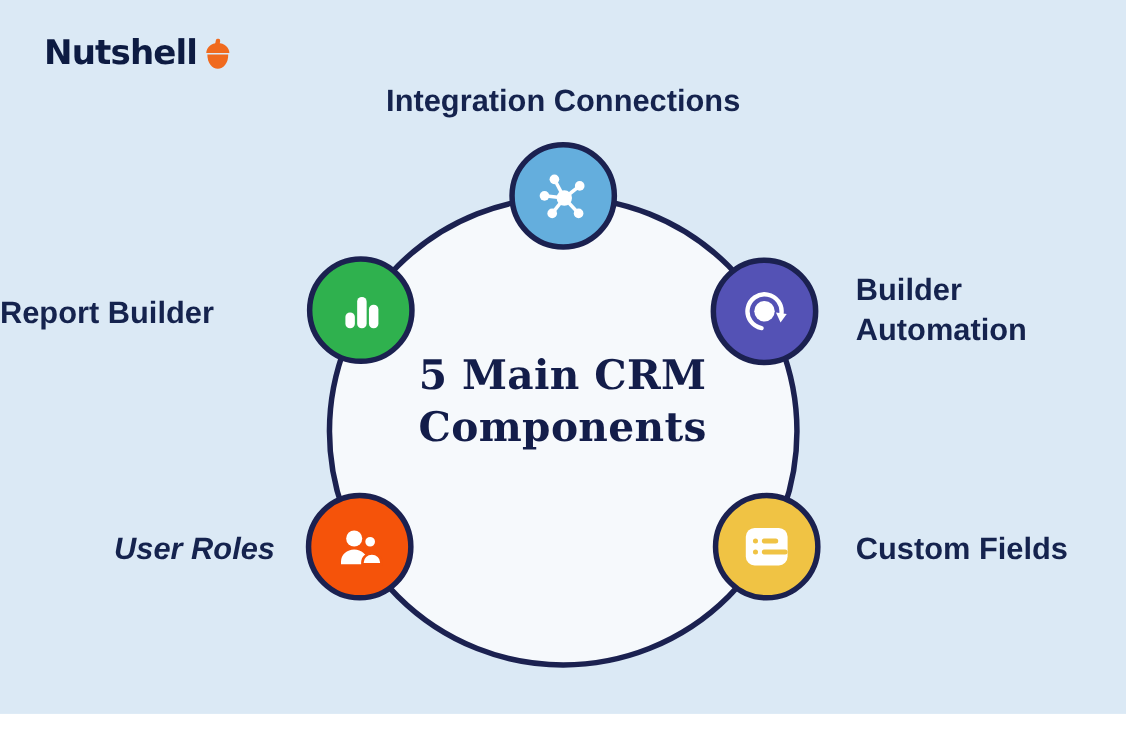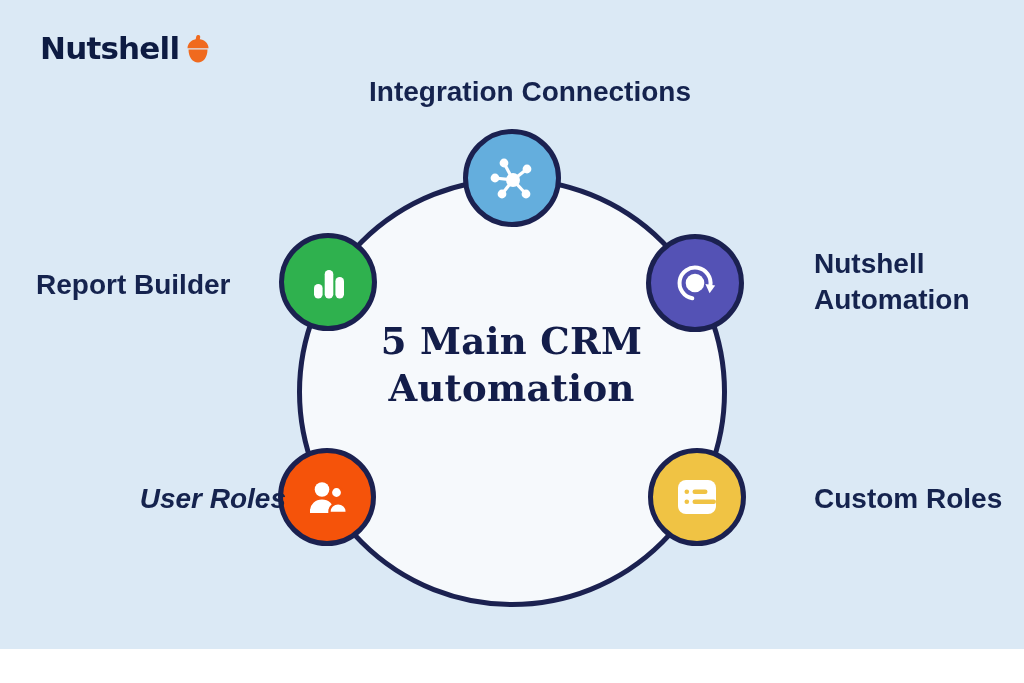--- a/index.html
+++ b/index.html
@@ -51,21 +51,20 @@
   .node-integration{left:463px;top:129px;}
   .node-workflow   {left:646px;top:234px;}
   .node-custom     {left:648px;top:448px;}
   .node-user       {left:278px;top:448px;}
   .node-report     {left:279px;top:233px;}
   
   .lbl{
     position:absolute;
     font-weight:700;font-size:28px;line-height:36px;
     color:var(--label-color,#15234e);
-    margin-left:36px;
   }
   .lbl-integration{left:0;right:0;top:74px;text-align:center;}
   .lbl-workflow{left:778px;top:246px;width:200px;text-align:left;}
   .lbl-custom{left:778px;top:481px;width:240px;text-align:left;}
   .lbl-user{left:0;top:481px;width:250px;text-align:right;font-style:italic;}
   .lbl-report{left:0;top:267px;width:250px;text-align:left;}
 </style>
 </head>
 <body>
 
@@ -79,21 +78,21 @@
         <path d="M13,4 C7,4 2.5,8.2 2.5,13.2 L23.5,13.2 C23.5,8.2 19,4 13,4 Z"></path>
         <path d="M3.5,14.6 L22.5,14.6 C22.5,22.5 18.3,27.5 13,27.5 C7.7,27.5 3.5,22.5 3.5,14.6 Z"></path>
       </g>
     </svg>
   </div>
 
   <div class="ring"></div>
 
   <div class="title">
     <span style="display:block">5 Main CRM</span>
-    <span style="display:block">Automation</span>
+    <span style="display:block">Components</span>
   </div>
 
   <div class="node node-integration" style="--node-color: #64aedd;">
     <svg width="48" height="48" viewBox="0 0 48 48" aria-hidden="true">
       <g stroke="#ffffff" stroke-width="3.2">
         <line x1="25" y1="26" x2="16" y2="9"></line>
         <line x1="25" y1="26" x2="7" y2="24"></line>
         <line x1="25" y1="26" x2="14" y2="40"></line>
         <line x1="25" y1="26" x2="38" y2="40"></line>
         <line x1="25" y1="26" x2="39" y2="15"></line>
@@ -146,18 +145,18 @@
     <svg width="48" height="48" viewBox="0 0 48 48" aria-hidden="true">
       <g fill="#ffffff">
         <rect x="10" y="26" width="8.6" height="14.5" rx="4.2"></rect>
         <rect x="20.7" y="12" width="8.6" height="28.5" rx="4.2"></rect>
         <rect x="31.4" y="19" width="8.6" height="21.5" rx="4.2"></rect>
       </g>
     </svg>
   </div>
 
   <div class="lbl lbl-integration">Integration Connections</div>
-  <div class="lbl lbl-workflow">Nutshell Automation</div>
-  <div class="lbl lbl-custom">Custom Roles</div>
+  <div class="lbl lbl-workflow">Builder Automation</div>
+  <div class="lbl lbl-custom">Custom Fields</div>
   <div class="lbl lbl-user">User Roles</div>
   <div class="lbl lbl-report">Report Builder</div>
 
 </div>
 
 </body></html>

